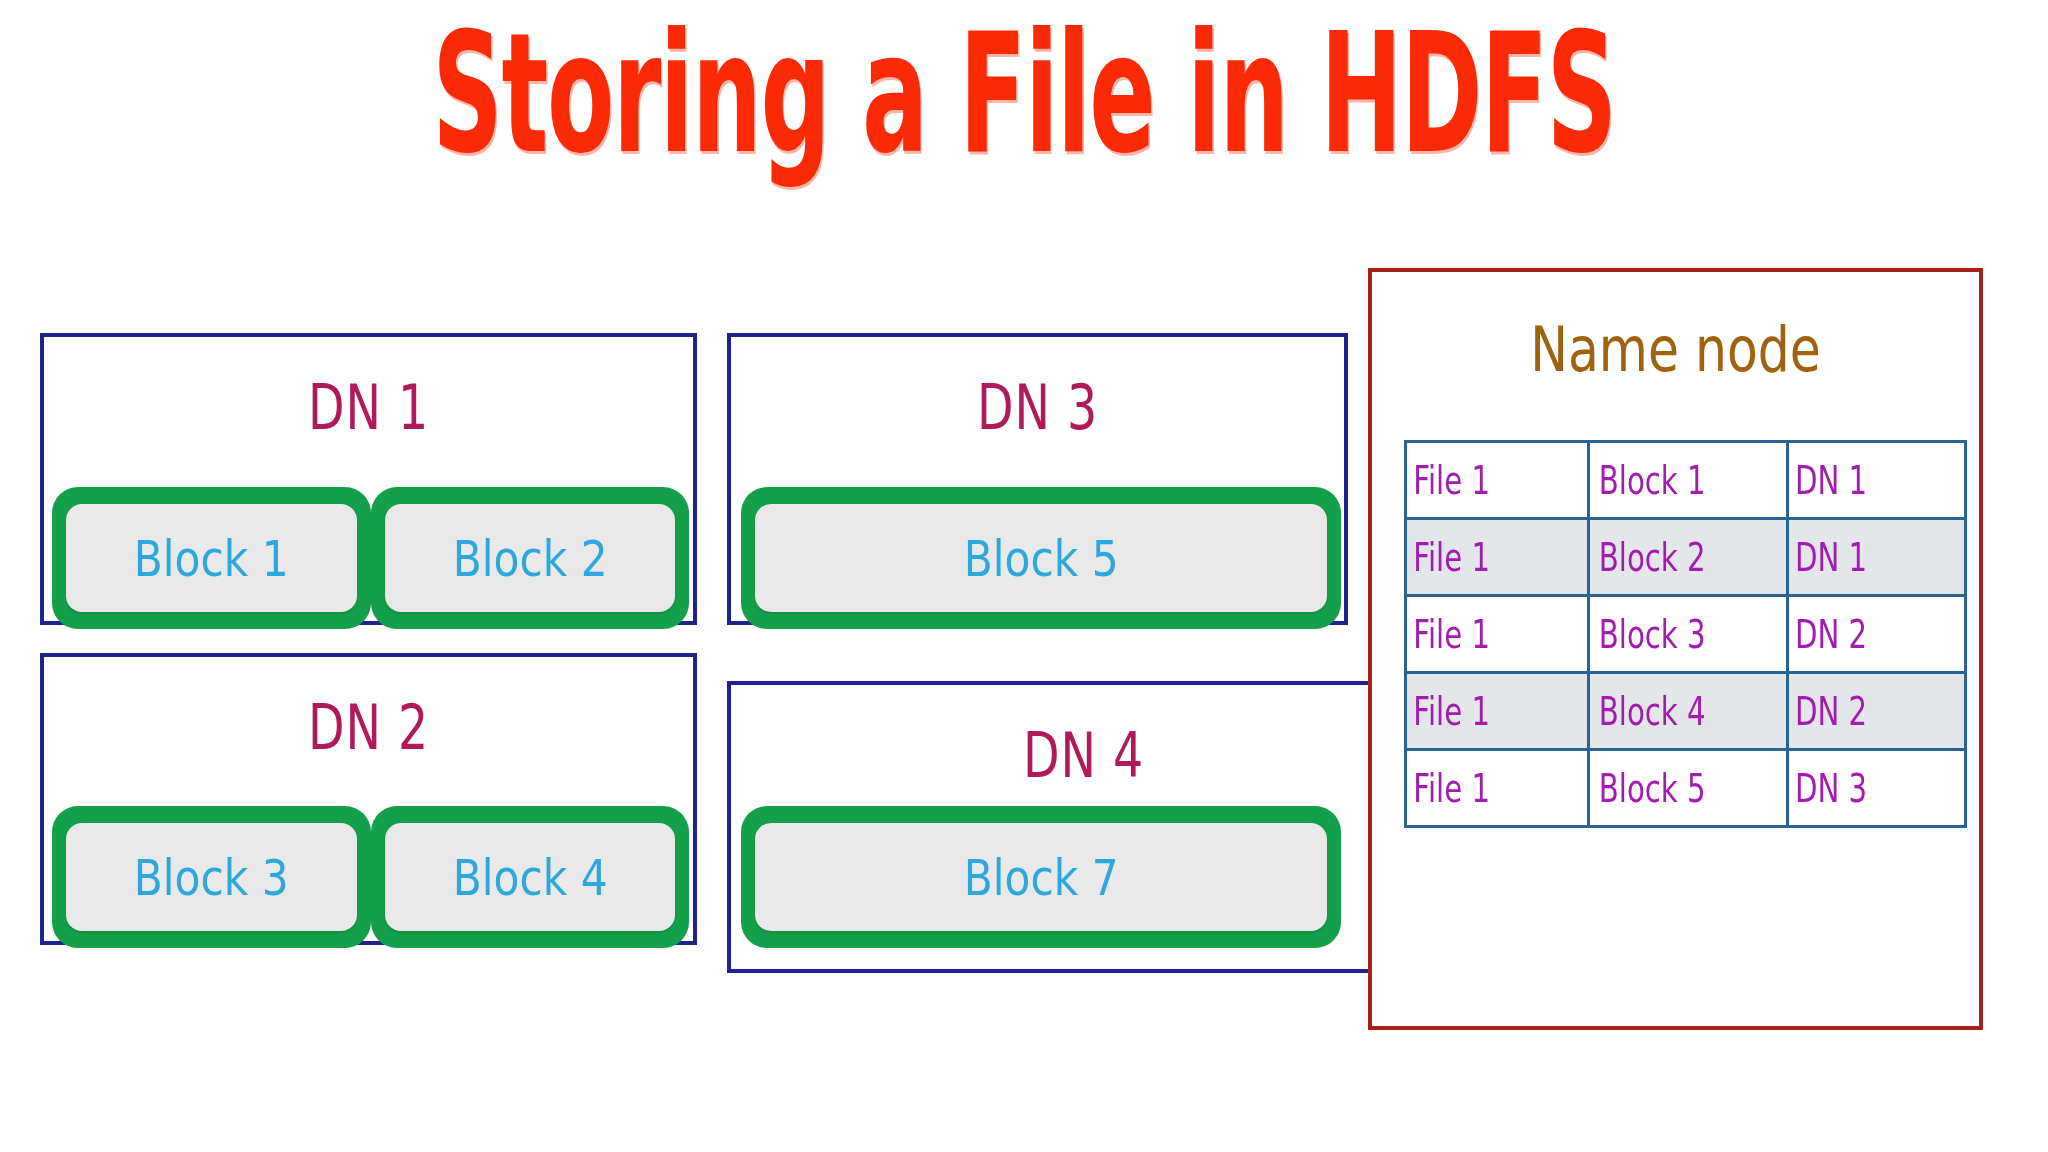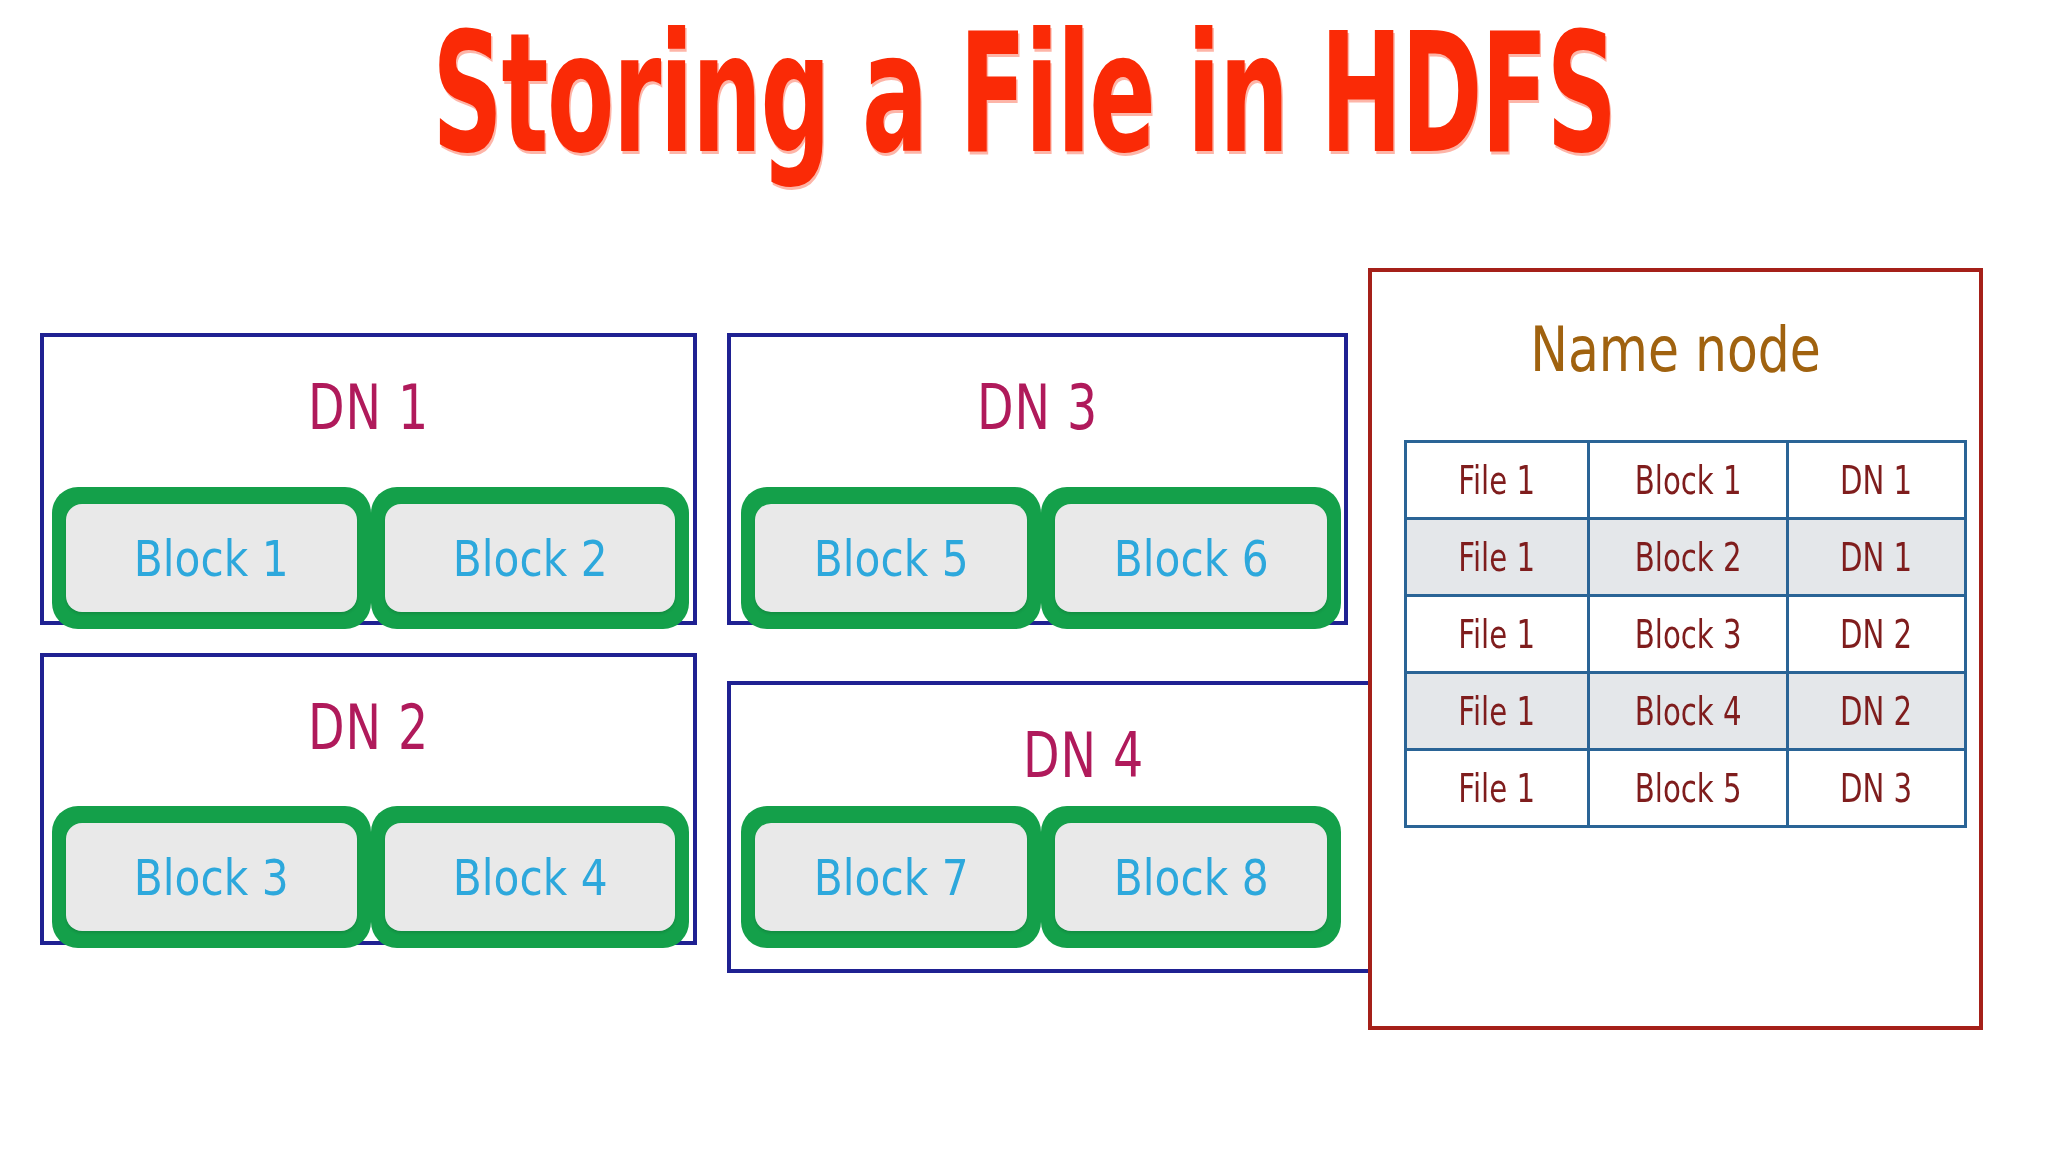--- a/index.html
+++ b/index.html
@@ -115,23 +115,23 @@
 
   
   #namenode-table {
     position: absolute;
     border-collapse: collapse;
     table-layout: fixed;
     background: #ffffff;
   }
   #namenode-table td {
     border: 3px solid #2a6496;
-    text-align: center;
+    text-align: left;
     vertical-align: middle;
-    color: #7f1d1d;
+    color: #a21caf;
     font-family: "DejaVu Sans", sans-serif;
     font-size: 34px;
     line-height: 1;
     padding: 0;
     height: 74px;
     white-space: nowrap;
   }
   #namenode-table td span {
     display: inline-block;
     transform: scaleX(0.86) scaleY(1.14);
@@ -163,25 +163,20 @@
 
 <div class="dn-box" id="dn-box-1" style="left:727px; top:333px; width:621px; height:292px;">
   <div class="dn-label" style="top:44px;">DN 3</div>
 </div>
 <div class="block-strip" id="block-strip-1" style="left:741px; top:487px; width:600px; height:142px;">
   <div class="block-cell">
     <div class="block-inner">
       <span class="block-text">Block 5</span>
     </div>
   </div>
-  <div class="block-cell">
-    <div class="block-inner">
-      <span class="block-text">Block 6</span>
-    </div>
-  </div>
 </div>
 
 <div class="dn-box" id="dn-box-2" style="left:40px; top:653px; width:657px; height:292px;">
   <div class="dn-label" style="top:44px;">DN 2</div>
 </div>
 <div class="block-strip" id="block-strip-2" style="left:52px; top:806px; width:637px; height:142px;">
   <div class="block-cell">
     <div class="block-inner">
       <span class="block-text">Block 3</span>
     </div>
@@ -193,25 +188,20 @@
   </div>
 </div>
 
 <div class="dn-box" id="dn-box-3" style="left:727px; top:653px; width:713px; height:292px;margin-top:28px;">
   <div class="dn-label" style="top:44px;">DN 4</div>
 </div>
 <div class="block-strip" id="block-strip-3" style="left:741px; top:806px; width:600px; height:142px;text-align:right;">
   <div class="block-cell">
     <div class="block-inner">
       <span class="block-text">Block 7</span>
-    </div>
-  </div>
-  <div class="block-cell">
-    <div class="block-inner">
-      <span class="block-text">Block 8</span>
     </div>
   </div>
 </div>
 
 <div id="namenode-panel" style="left:1368px; top:268px; width:615px; height:762px;">
   <div id="namenode-title" style="top:50px;">Name node</div>
 </div>
 
 <table id="namenode-table" style="left:1404px; top:440px; width:551px;">
   <tbody>

